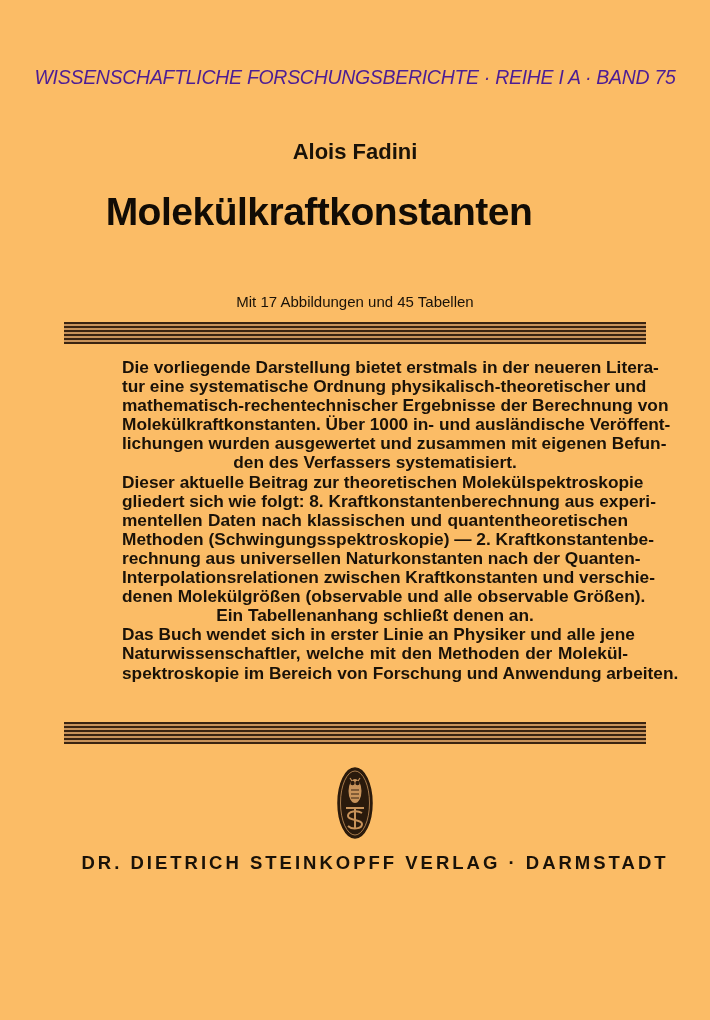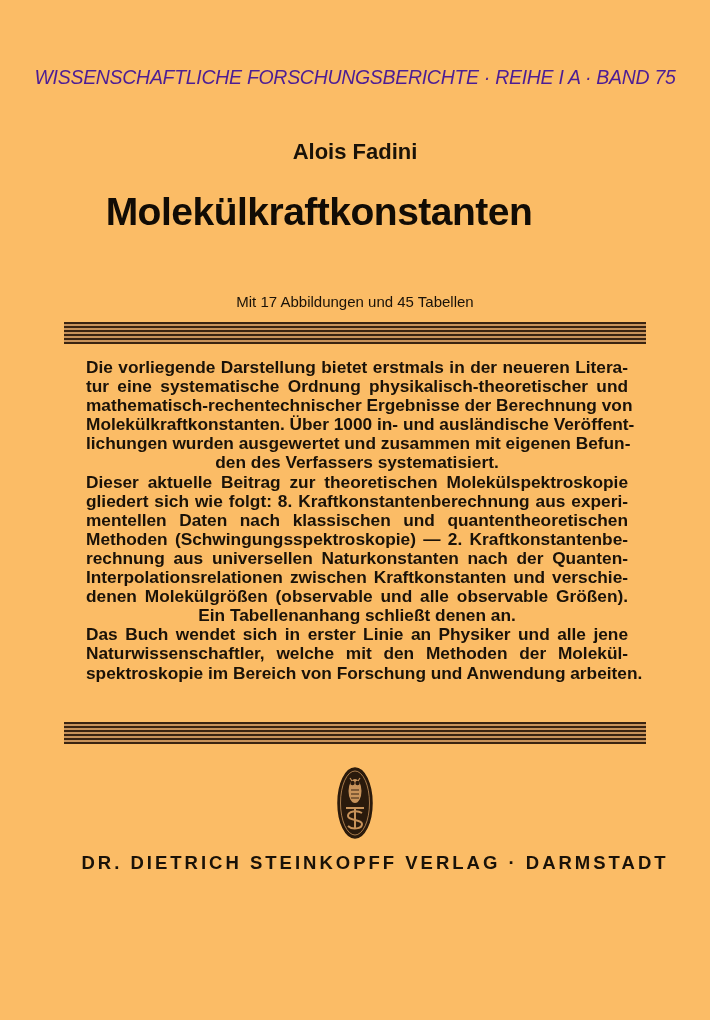--- a/index.html
+++ b/index.html
@@ -42,21 +42,21 @@
   }
   .rules.top { top: 322px; }
   .rules.bottom { top: 722px; }
   .blurb {
     position: absolute; left: 86px; width: 542px; top: 358px;
     font-weight: bold; font-size: 17.3px; line-height: 19.1px;
     color: #1a1208;
   }
   .blurb .line {
     display: block; text-align: justify; text-align-last: justify;
-    white-space: nowrap; height: 19.1px;
+    white-space: nowrap; height: 19.1px; margin-left: 36px;
   }
   .blurb .line.center { text-align: left; text-align-last: center; }
   .logo {
     position: absolute; left: 337px; top: 766px; width: 36px; height: 74px;
   }
   .publisher {
     position: absolute; left: 0; width: 710px; top: 852px;
     text-align: center; font-weight: bold; font-size: 18.5px;
     letter-spacing: 3px;
     padding-left: 20px;

